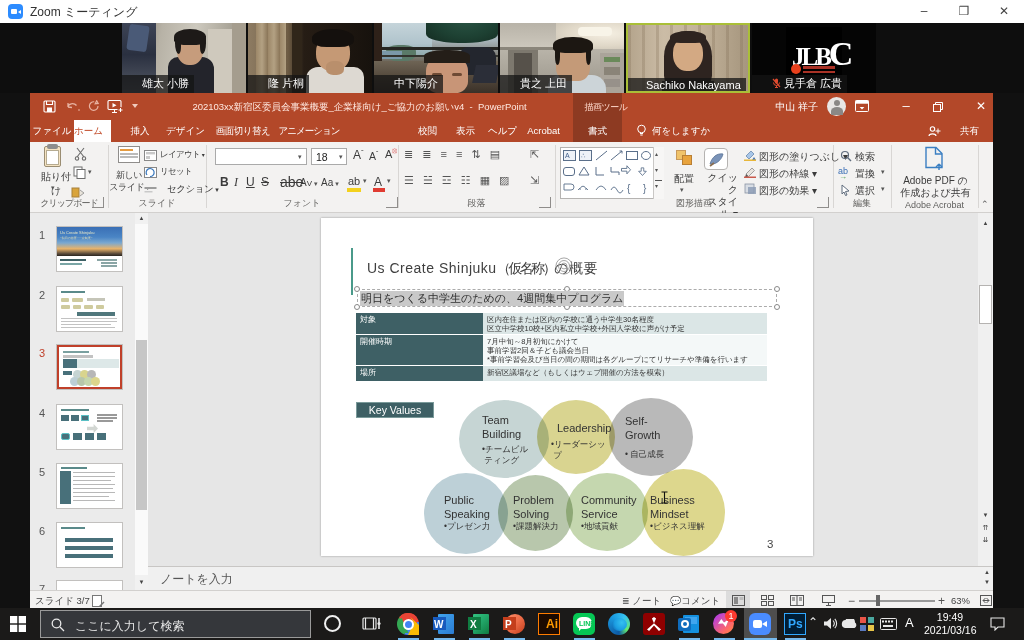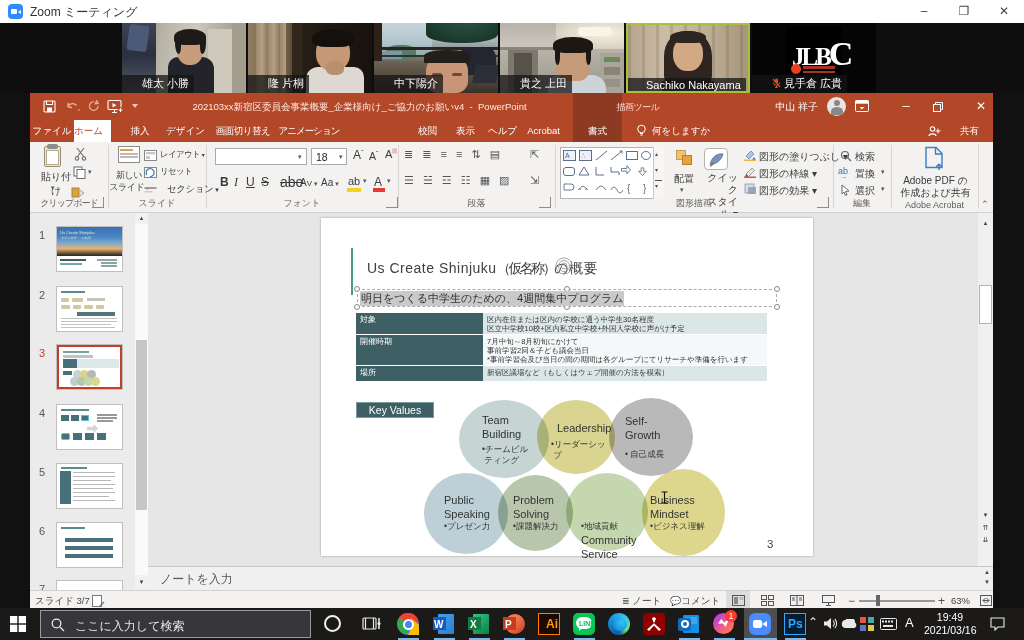--- a/index.html
+++ b/index.html
@@ -170,21 +170,21 @@
             <rect x="1" y="1.5" width="13" height="9" rx="1"></rect>
             <path d="M5 13.5 h5 M7.5 10.5 v3"></path>
             <path d="M5.5 4 l4 2.2 -4 2.2 z" fill="#fff" stroke="none"></path>
           </g>
           <circle cx="13.5" cy="11" r="3" fill="#b34829"></circle>
           <path d="M11.5 11 l4 0 M13.5 9 l0 4" stroke="#fff" stroke-width="1"></path>
         </svg>
       <div class="abs" style="left:102px;top:11px;width:0;height:0;border-left:3.5px solid transparent;border-right:3.5px solid transparent;border-top:4px solid #f0cabd;"></div>
       <div class="abs" style="left:128px;top:0;width:403px;height:27px;text-align:center;line-height:27px;font-size:9.5px;color:#ffe8e0;white-space:nowrap;">202103xx新宿区委員会事業概要_企業様向け_ご協力のお願いv4&nbsp;&nbsp;-&nbsp;&nbsp;PowerPoint</div>
       <div class="abs" style="left:543px;top:0;width:49px;height:27px;background:#8d3a22;"></div>
-      <div class="abs" style="left:543px;top:0;width:66px;height:27px;line-height:29px;text-align:center;font-size:9px;letter-spacing:-0.5px;color:#ffd9cc;white-space:nowrap;margin-left:32px;">描画ツール</div>
+      <div class="abs" style="left:543px;top:0;width:66px;height:27px;line-height:29px;text-align:center;font-size:9px;letter-spacing:-0.5px;color:#ffd9cc;white-space:nowrap;">描画ツール</div>
       <div class="abs" style="right:175px;top:7px;font-size:10px;color:#fff;">中山 祥子</div>
       <div class="abs" style="right:147px;top:4px;width:19px;height:19px;border-radius:50%;background:#e8e6e4;">
         <div class="abs" style="left:6.5px;top:3px;width:6px;height:6px;border-radius:50%;background:#8a8886;"></div>
         <div class="abs" style="left:3.5px;top:10px;width:12px;height:8px;border-radius:50% 50% 0 0;background:#8a8886;"></div>
       </div>
       <svg class="abs" style="right:124px;top:7px;" width="14" height="12" viewBox="0 0 14 12">
           <rect x="0.5" y="0.5" width="13" height="11" rx="1" fill="none" stroke="#fff" stroke-width="1"></rect>
           <rect x="0.5" y="0.5" width="13" height="3.2" fill="#fff"></rect>
           <path d="M7 9.5 l-2.4-2.6 h4.8 z" fill="#fff"></path>
         </svg>
@@ -542,21 +542,21 @@
         <div class="ctit" style="left:161px;top:196px;">Team<br>Building</div>
         <div class="cbul" style="left:161px;top:226px;">•チームビル<br>&nbsp;ティング</div>
         <div class="ctit" style="left:230px;top:204px;padding-left:6px;">Leadership</div>
         <div class="cbul" style="left:230px;top:221px;">•リーダーシッ<br>&nbsp;プ</div>
         <div class="ctit" style="left:304px;top:197px;">Self-<br>Growth</div>
         <div class="cbul" style="left:304px;top:231px;">• 自己成長</div>
         <div class="ctit" style="left:123px;top:276px;">Public<br>Speaking</div>
         <div class="cbul" style="left:123px;top:303px;">•プレゼン力</div>
         <div class="ctit" style="left:192px;top:276px;">Problem<br>Solving</div>
         <div class="cbul" style="left:192px;top:303px;">•課題解決力</div>
-        <div class="ctit" style="left:260px;top:276px;margin-top:40px;">Community<br>Service</div>
+        <div class="ctit" style="left:260px;top:276px;">Community<br>Service</div>
         <div class="cbul" style="left:260px;top:303px;">•地域貢献</div>
         <div class="ctit" style="left:329px;top:276px;">Business<br>Mindset</div>
         <div class="cbul" style="left:329px;top:303px;">•ビジネス理解</div>
         <div class="abs" style="left:446px;top:320px;font-size:11.5px;color:#444;">3</div>
         <svg class="abs" style="left:339px;top:273px;" width="9" height="13" viewBox="0 0 9 13">
               <path d="M1.5 1 h6 M1.5 12 h6 M4.5 1 v11" stroke="#111" stroke-width="1.1" fill="none"></path>
             </svg>
       </div>
         </div>
       <div id="vscroll">

